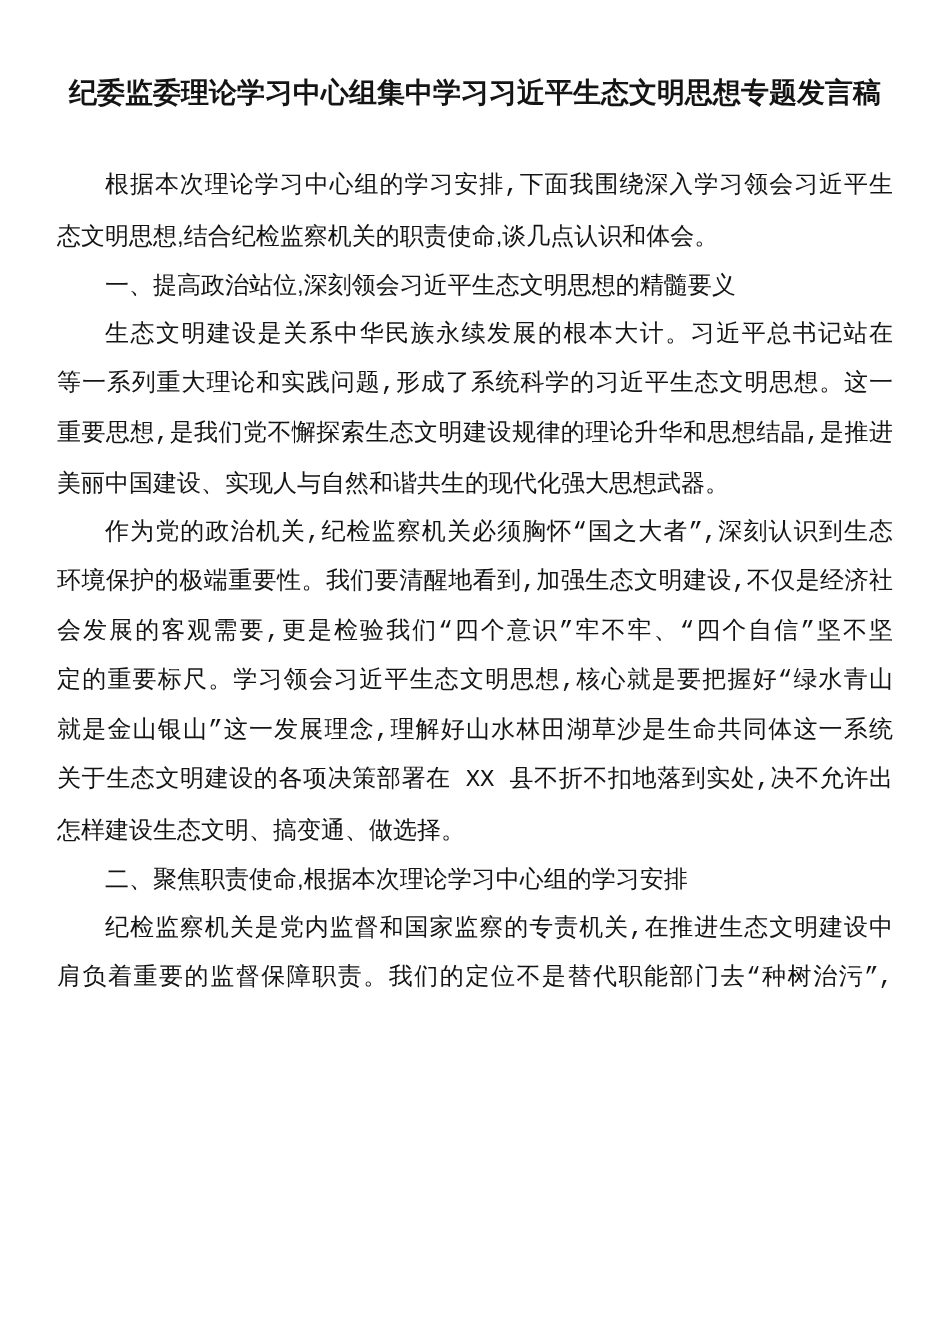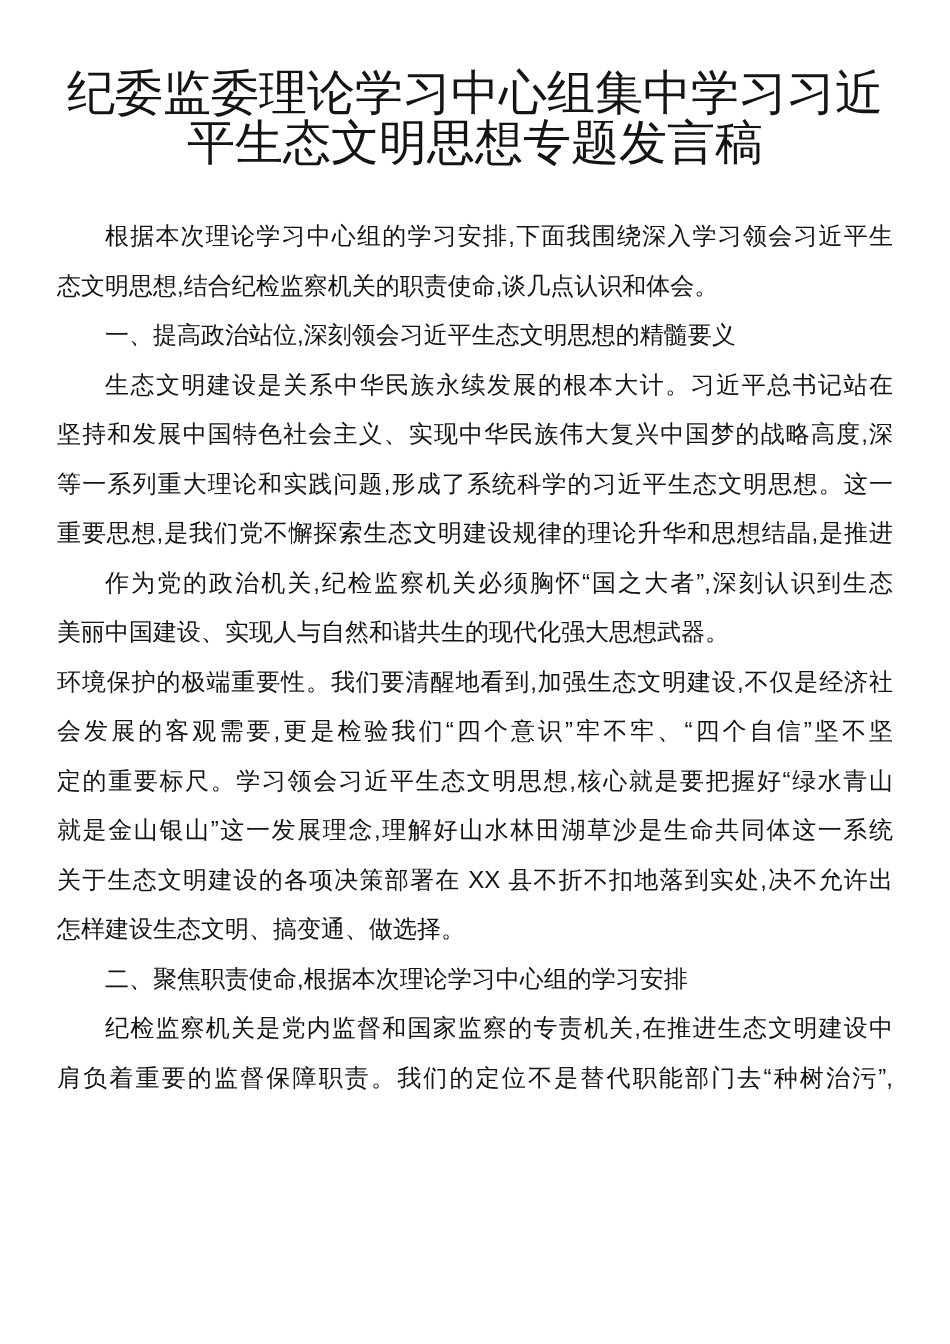--- a/index.html
+++ b/index.html
@@ -15,59 +15,59 @@
   }
   .page {
     box-sizing: border-box;
     width: 950px;
     height: 1344px;
     padding: 68px 57px 0 57px;
     background: #ffffff;
   }
   .doc-title {
     margin: 0 0 43px 0;
-    font-size: 48px;
-    font-weight: 400;
+    font-size: 28px;
+    font-weight: 700;
     line-height: 50px;
     text-align: center;
     color: #141414;
     letter-spacing: 0;
   }
   .doc-body {
     color: #141414;
   }
   .doc-body .line {
     font-size: 24px;
     line-height: 49.5px;
     white-space: pre-wrap;
     color: #141414;
   }
   .doc-body .line.indent {
     text-indent: 2em;
   }
   .doc-body .line.justify {
     text-align: justify;
     text-align-last: justify;
+    font-family: Liberation Mono, monospace;
   }
 </style>
 </head>
 <body>
 
 <div class="page">
   <h1 class="doc-title">纪委监委理论学习中心组集中学习习近平生态文明思想专题发言稿</h1>
   <div class="doc-body" id="doc-lines">
       <div class="line indent justify">根据本次理论学习中心组的学习安排,下面我围绕深入学习领会习近平生</div>
       <div class="line">态文明思想,结合纪检监察机关的职责使命,谈几点认识和体会。</div>
       <div class="line indent heading">一、提高政治站位,深刻领会习近平生态文明思想的精髓要义</div>
       <div class="line indent justify">生态文明建设是关系中华民族永续发展的根本大计。习近平总书记站在</div>
-      <div class="line justify">坚持和发展中国特色社会主义、实现中华民族伟大复兴中国梦的战略高度,深</div>
       <div class="line justify">等一系列重大理论和实践问题,形成了系统科学的习近平生态文明思想。这一</div>
       <div class="line justify">重要思想,是我们党不懈探索生态文明建设规律的理论升华和思想结晶,是推进</div>
+      <div class="line">美丽中国建设、实现人与自然和谐共生的现代化强大思想武器。</div>
       <div class="line indent justify">作为党的政治机关,纪检监察机关必须胸怀“国之大者”,深刻认识到生态</div>
-      <div class="line">美丽中国建设、实现人与自然和谐共生的现代化强大思想武器。</div>
       <div class="line justify">环境保护的极端重要性。我们要清醒地看到,加强生态文明建设,不仅是经济社</div>
       <div class="line justify">会发展的客观需要,更是检验我们“四个意识”牢不牢、“四个自信”坚不坚</div>
       <div class="line justify">定的重要标尺。学习领会习近平生态文明思想,核心就是要把握好“绿水青山</div>
       <div class="line justify">就是金山银山”这一发展理念,理解好山水林田湖草沙是生命共同体这一系统</div>
       <div class="line justify">关于生态文明建设的各项决策部署在 XX 县不折不扣地落到实处,决不允许出</div>
       <div class="line">怎样建设生态文明、搞变通、做选择。</div>
       <div class="line indent heading">二、聚焦职责使命,根据本次理论学习中心组的学习安排</div>
       <div class="line indent justify">纪检监察机关是党内监督和国家监察的专责机关,在推进生态文明建设中</div>
       <div class="line justify">肩负着重要的监督保障职责。我们的定位不是替代职能部门去“种树治污”,</div>
     </div>

